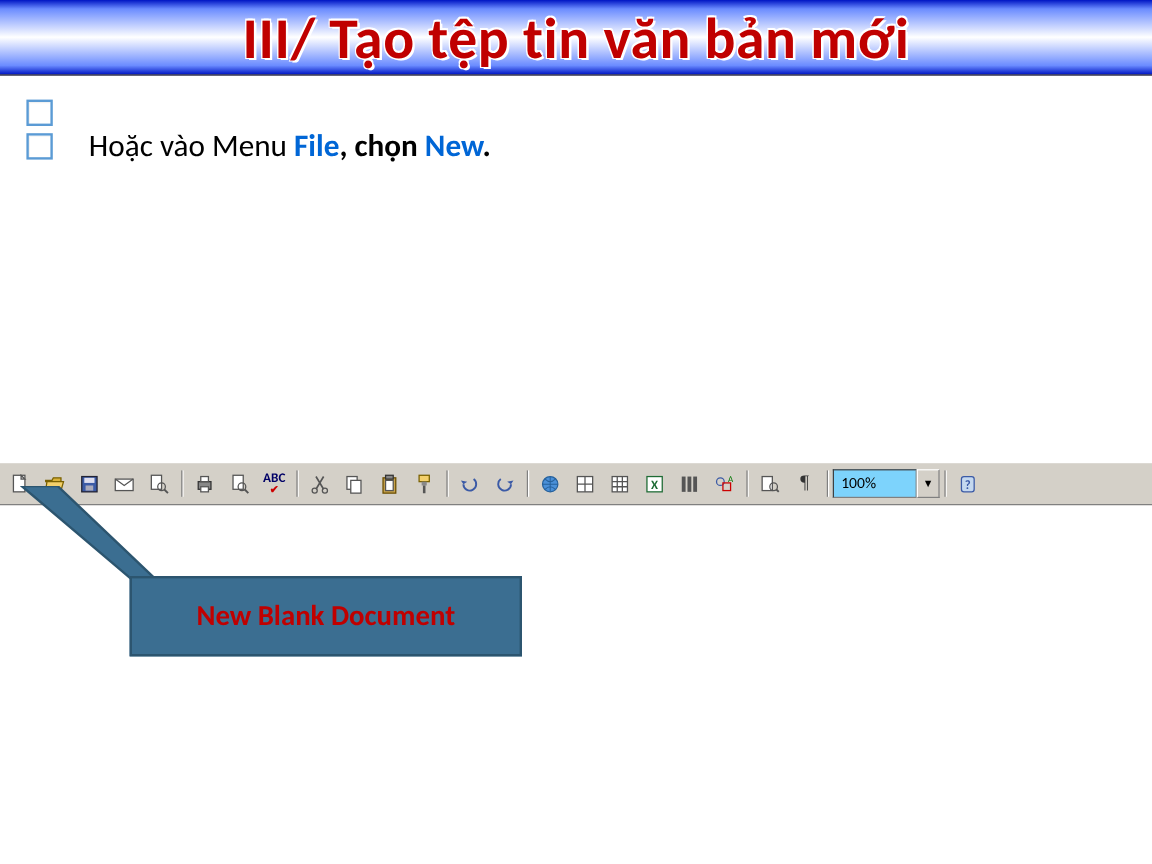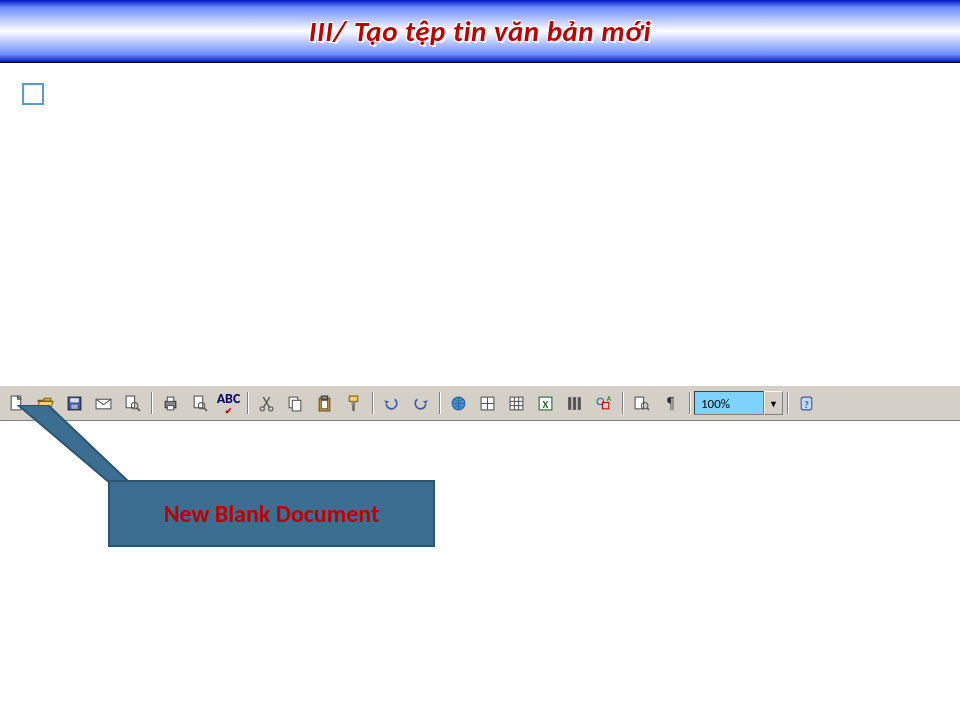--- a/index.html
+++ b/index.html
@@ -14,23 +14,22 @@
   }
   .title-bar {
     height: 62px;
     background: linear-gradient(to bottom, #0016c4 0%, #6b8cff 12%, #ffffff 50%, #6b8cff 88%, #0016c4 100%);
     display: flex;
     align-items: center;
     justify-content: center;
     border-bottom: 1px solid #002;
   }
   .title-text {
-    font-size: 29px;
+    font-size: 48px;
     font-weight: bold;
-    font-style: italic;
     color: #c00000;
     text-shadow: 2px 2px 0 #fff, -1px -1px 0 #fff, 1px -1px 0 #fff, -1px 1px 0 #fff;
     letter-spacing: 0.5px;
   }
   .content {
     padding: 14px 18px 0 22px;
   }
   .bullet-row {
     display: flex;
     align-items: flex-start;
@@ -144,20 +143,26 @@
 <body>
 
 <div class="title-bar">
   <span class="title-text">III/ Tạo tệp tin văn bản mới</span>
 </div>
 
 <div class="content">
   <div class="bullet-row">
     <div class="bullet"></div>
   </div>
+  <div class="bullet-row">
+    <div class="bullet"></div>
+    <div class="item-text">
+      <span>Hoặc vào Menu </span><span class="blue">File</span><span class="bold">, chọn </span><span class="blue">New</span><span class="bold">.</span>
+    </div>
+  </div>
 </div>
 
 <div class="toolbar-outer">
   <div class="tbtn">
       <svg viewBox="0 0 16 16">
         <rect x="3" y="1" width="9" height="13" fill="#fff" stroke="#555"></rect>
         <path d="M9 1 L12 4 L9 4 Z" fill="#ccc" stroke="#555"></path>
       </svg>
     </div>
   <div class="tbtn">
@@ -195,21 +200,21 @@
       </svg>
     </div>
   <div class="tbtn">
       <svg viewBox="0 0 16 16">
         <rect x="3" y="1" width="8" height="11" fill="#fff" stroke="#555"></rect>
         <circle cx="10" cy="10" r="3" fill="none" stroke="#555"></circle>
         <line x1="12" y1="12" x2="15" y2="15" stroke="#555" stroke-width="1.5"></line>
       </svg>
     </div>
   <div class="tbtn" style="font-size:9px;color:#c00;font-weight:bold;flex-direction:column">
-      <span style="color:#006;font-size:14px">ABC</span>
+      <span style="color:#006;font-size:11px">ABC</span>
       <span style="color:#c00">✔</span>
     </div>
   <div class="tsep"></div>
   <div class="tbtn">
       <svg viewBox="0 0 16 16">
         <path d="M5 2 L11 12 M11 2 L5 12" stroke="#555" stroke-width="1.3" fill="none"></path>
         <circle cx="4" cy="13" r="2" fill="none" stroke="#555"></circle>
         <circle cx="12" cy="13" r="2" fill="none" stroke="#555"></circle>
       </svg>
     </div>

